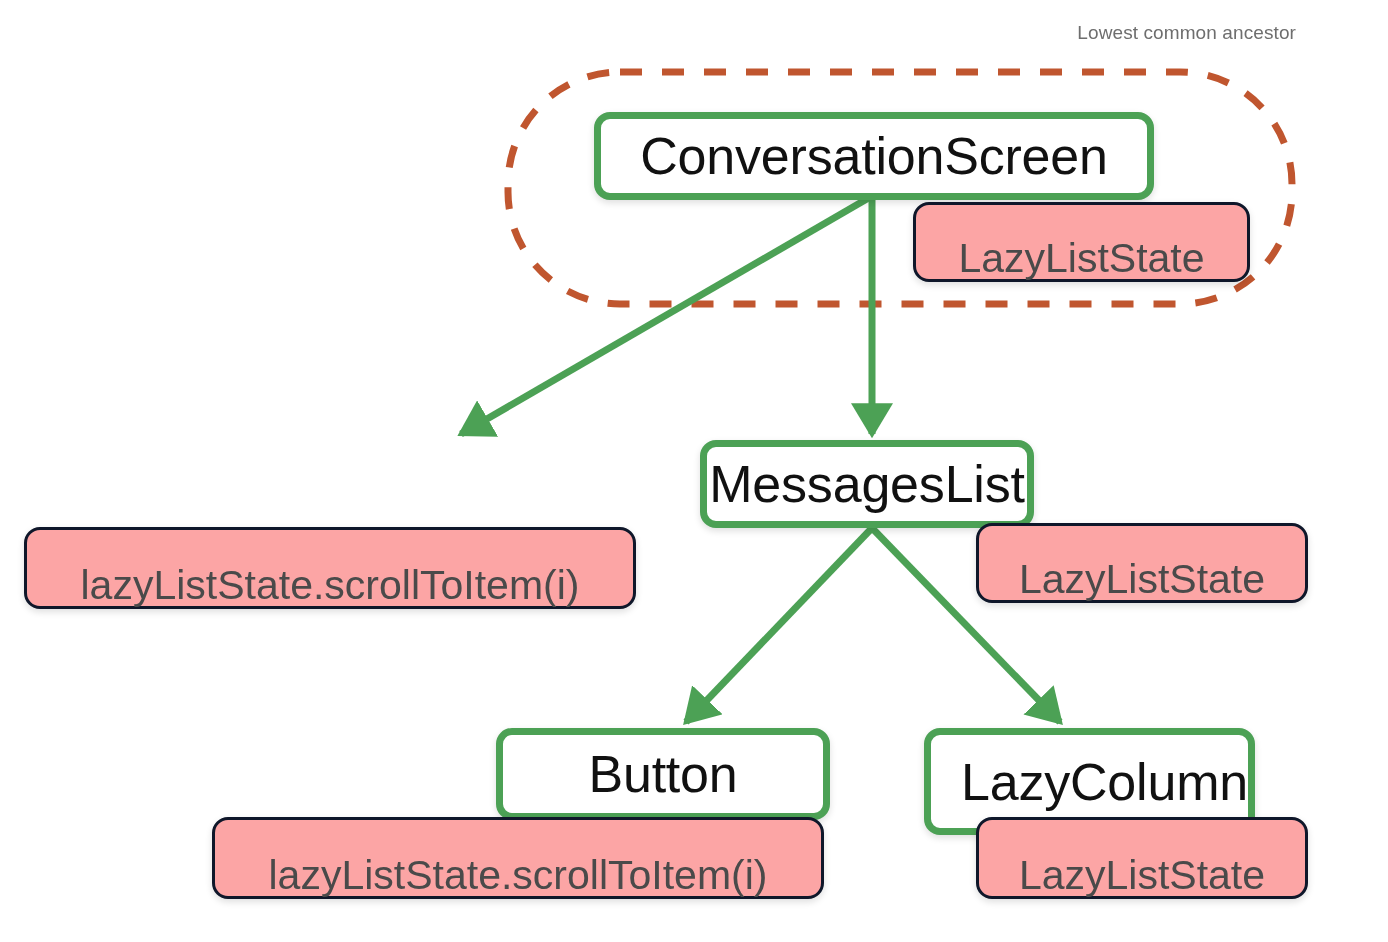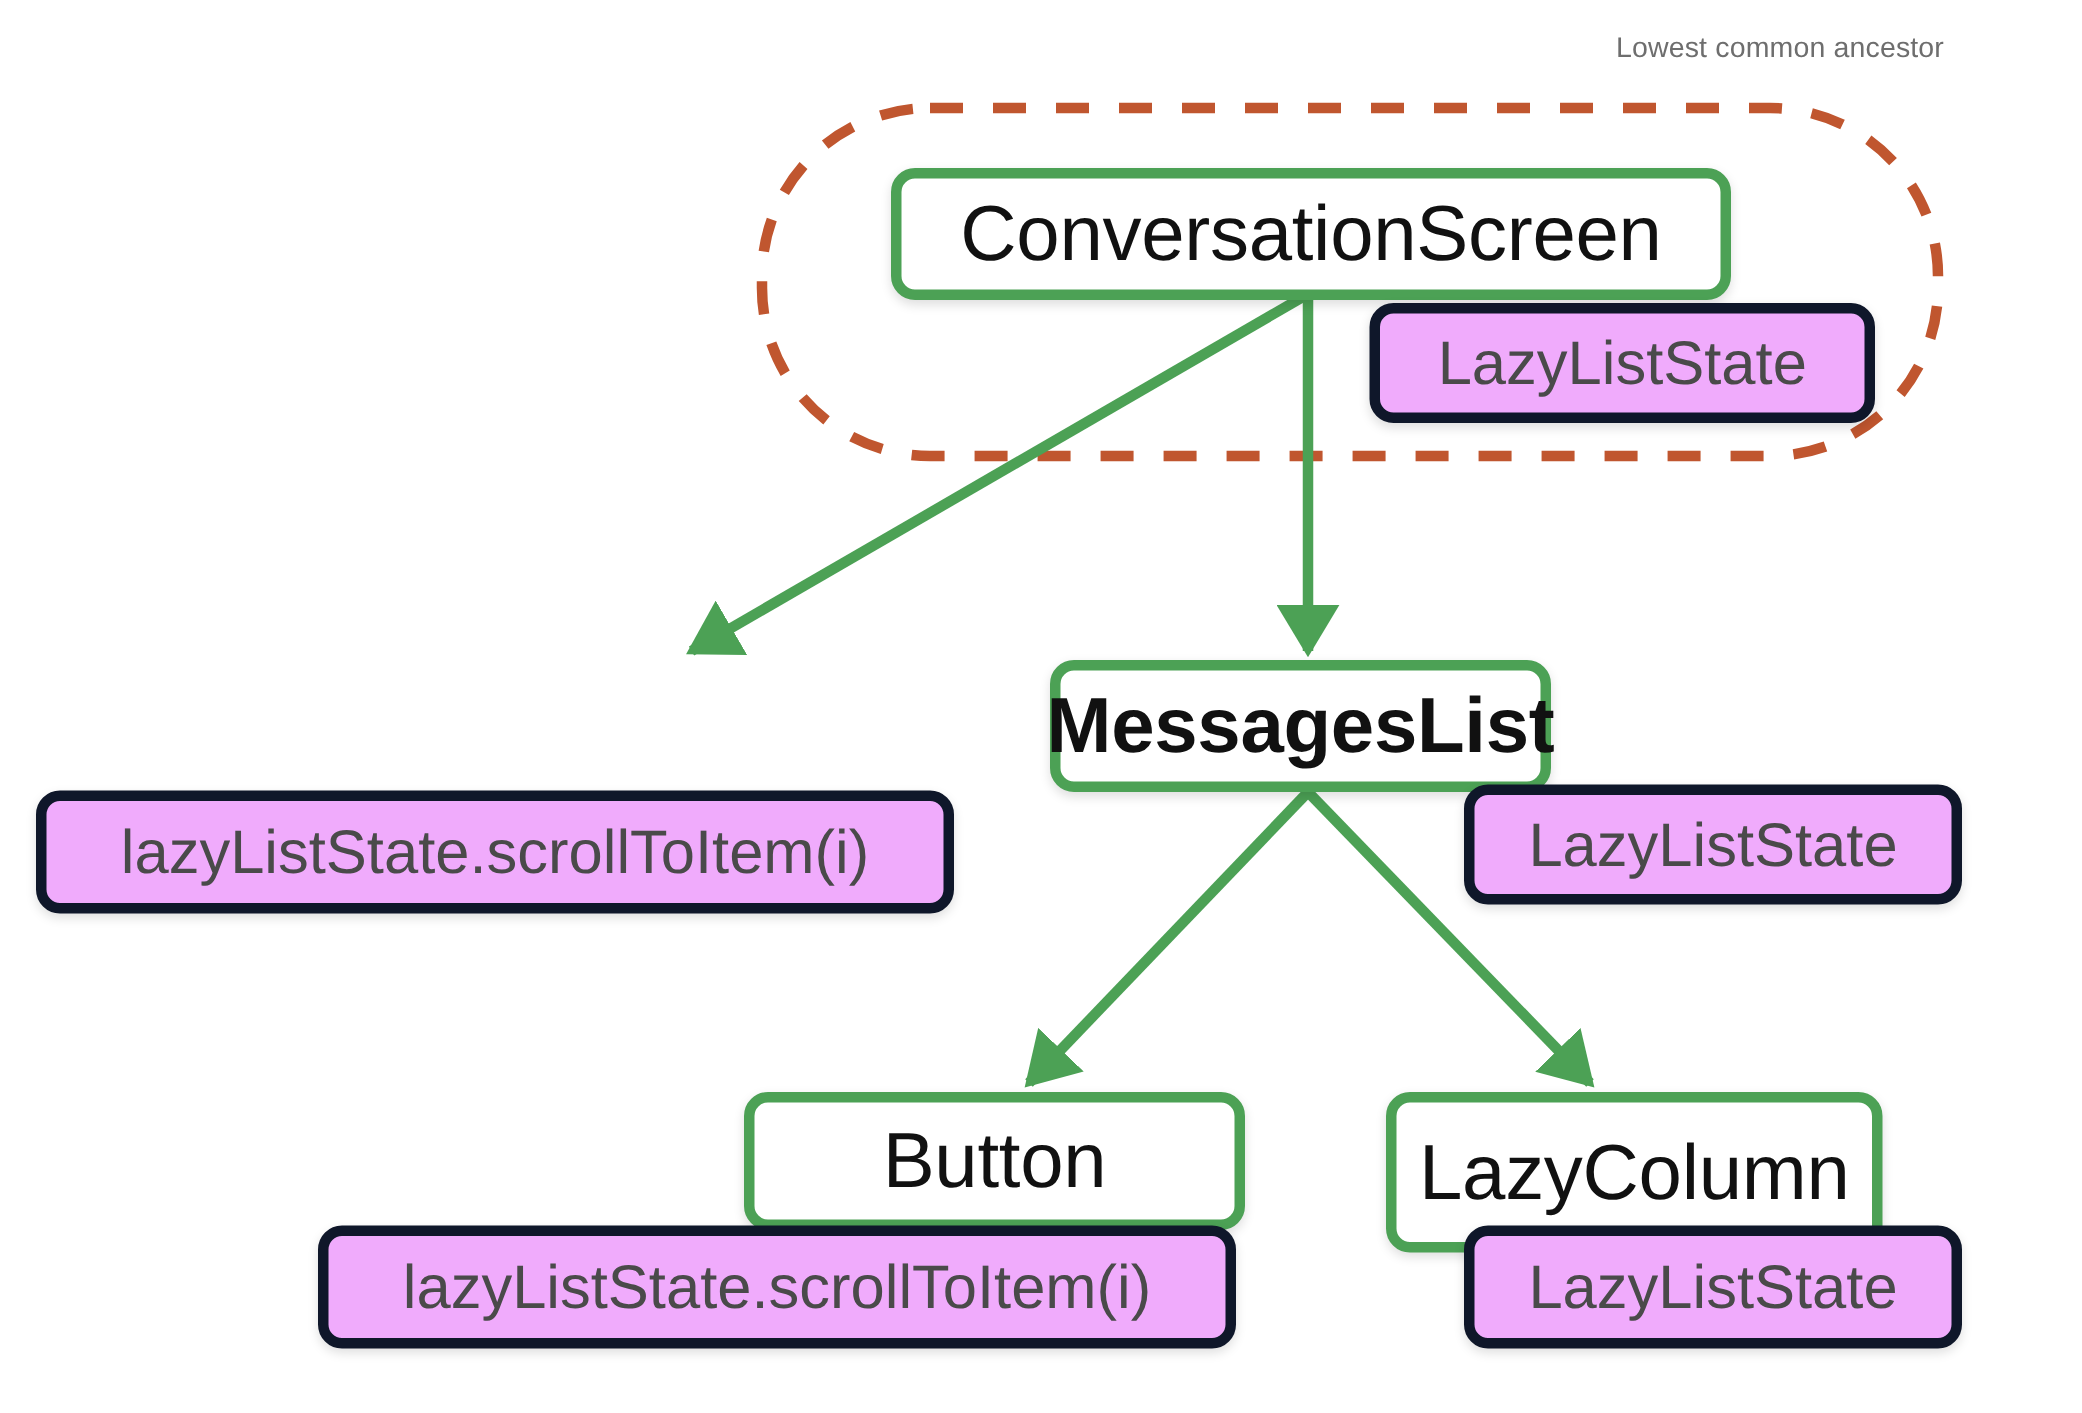--- a/index.html
+++ b/index.html
@@ -47,26 +47,26 @@
     box-shadow: 0 3px 7px rgba(0,0,0,0.13);
   }
   .node-green .node-label {
     color: #111111;
     font-size: 52px;
     letter-spacing: -0.2px;
   }
   .badge {
     position: absolute;
     box-sizing: border-box;
-    background: #f0abfc;
+    background: #fca5a5;
     display: flex;
-    align-items: center;
+    align-items: flex-end;
     justify-content: center;
     border-radius: 16px;
-    border: 7px solid #0f172a;
+    border: 3px solid #0f172a;
     box-shadow: 0 3px 7px rgba(0,0,0,0.13);
     z-index: 4;
   }
   .badge .badge-label {
     white-space: nowrap;
     color: #4a4a4a;
     font-size: 41px;
     line-height: 1;
   }
   
@@ -113,37 +113,37 @@
 
   <div class="badge" style="left:913px; top:202px; width:337px; height:80px;">
     <span class="badge-label">LazyListState</span>
   </div>
 
 
   <div class="badge" style="left:24px; top:527px; width:612px; height:82px;">
     <span class="badge-label">lazyListState.scrollToItem(i)</span>
   </div>
 
-  <div class="node node-green" style="left:700px; top:440px; width:334px; height:88px;font-weight:bold;">
+  <div class="node node-green" style="left:700px; top:440px; width:334px; height:88px;">
     <span class="node-label">MessagesList</span>
   </div>
 
   <div class="badge" style="left:976px; top:523px; width:332px; height:80px;">
     <span class="badge-label">LazyListState</span>
   </div>
 
   <div class="node node-green" style="left:496px; top:728px; width:334px; height:92px;">
     <span class="node-label">Button</span>
   </div>
 
   <div class="badge" style="left:212px; top:817px; width:612px; height:82px;">
     <span class="badge-label">lazyListState.scrollToItem(i)</span>
   </div>
 
-  <div class="node node-green" style="left:924px; top:728px; width:331px; height:107px;">
+  <div class="node node-green" style="left:924px; top:728px; width:331px; height:107px;justify-content:flex-end;">
     <span class="node-label">LazyColumn</span>
   </div>
 
   <div class="badge" style="left:976px; top:817px; width:332px; height:82px;">
     <span class="badge-label">LazyListState</span>
   </div>
 
 </div>
 
 </body></html>

